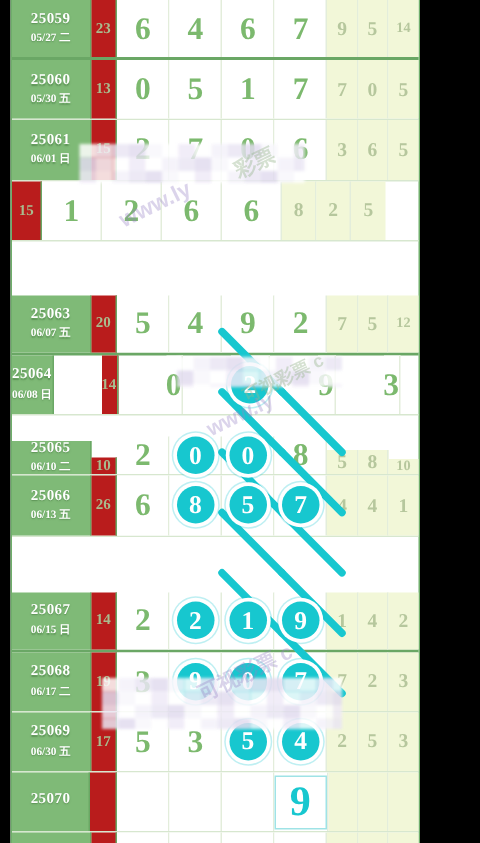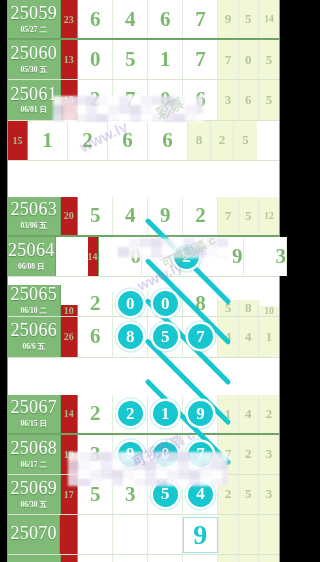--- a/index.html
+++ b/index.html
@@ -14,21 +14,21 @@
   .row{position:relative;display:flex;width:271px;box-sizing:border-box;}
   .row.sep{border-bottom:2px solid #6aa765;}
   .row.thin{border-bottom:1px solid #d7e7cf;}
 
   
   .c{box-sizing:border-box;display:flex;align-items:center;justify-content:center;
      border-right:1px solid #e3eddb;}
 
   .c.label{width:60px;background:#7fba77;flex-direction:column;
            border-right:1px solid #6aa765;color:#fff;}
-  .c.label .iss{font-size:18px;font-weight:normal;letter-spacing:.3px;line-height:1.05;
+  .c.label .iss{font-size:10px;font-weight:bold;letter-spacing:.3px;line-height:1.05;
                 text-shadow:0 1px 1px rgba(60,110,55,.55);}
   .c.label .dt{font-size:7.5px;font-weight:bold;margin-top:2px;
                text-shadow:0 1px 1px rgba(60,110,55,.5);}
 
   .c.sum{width:20px;background:#b91c1c;color:#a9bc8e;font-size:11px;font-weight:bold;
          border-right:1px solid #6aa765;}
   .c.sum.two{font-size:10px;}
 
   .c.d{width:40px;background:#fff;color:#7cb96e;font-size:21px;font-weight:bold;
        position:relative;}
@@ -160,21 +160,21 @@
           <div class="c d">
             <span>6</span>
           </div>
           <div class="c t">8</div>
           <div class="c t">2</div>
           <div class="c t last">5</div>
         </div>
         <div class="row sep" style="height: 40.2px; margin-top: 36px;">
           <div class="c label">
             <div class="iss">25063</div>
-            <div class="dt">03/06 五</div>
+            <div class="dt">06/07 五</div>
           </div>
           <div class="c sum two">20</div>
           <div class="c d">
             <span>5</span>
           </div>
           <div class="c d">
             <span>4</span>
           </div>
           <div class="c d">
             <span>9</span>
@@ -226,21 +226,21 @@
           <div class="c d">
             <span>8</span>
           </div>
           <div class="c t">5</div>
           <div class="c t">8</div>
           <div class="c t last small">10</div>
         </div>
         <div class="row thin" style="height: 40.2px;">
           <div class="c label">
             <div class="iss">25066</div>
-            <div class="dt">06/6 五</div>
+            <div class="dt">06/13 五</div>
           </div>
           <div class="c sum two">26</div>
           <div class="c d">
             <span>6</span>
           </div>
           <div class="c d">
             <div class="mark">8</div>
           </div>
           <div class="c d">
             <div class="mark">5</div>

